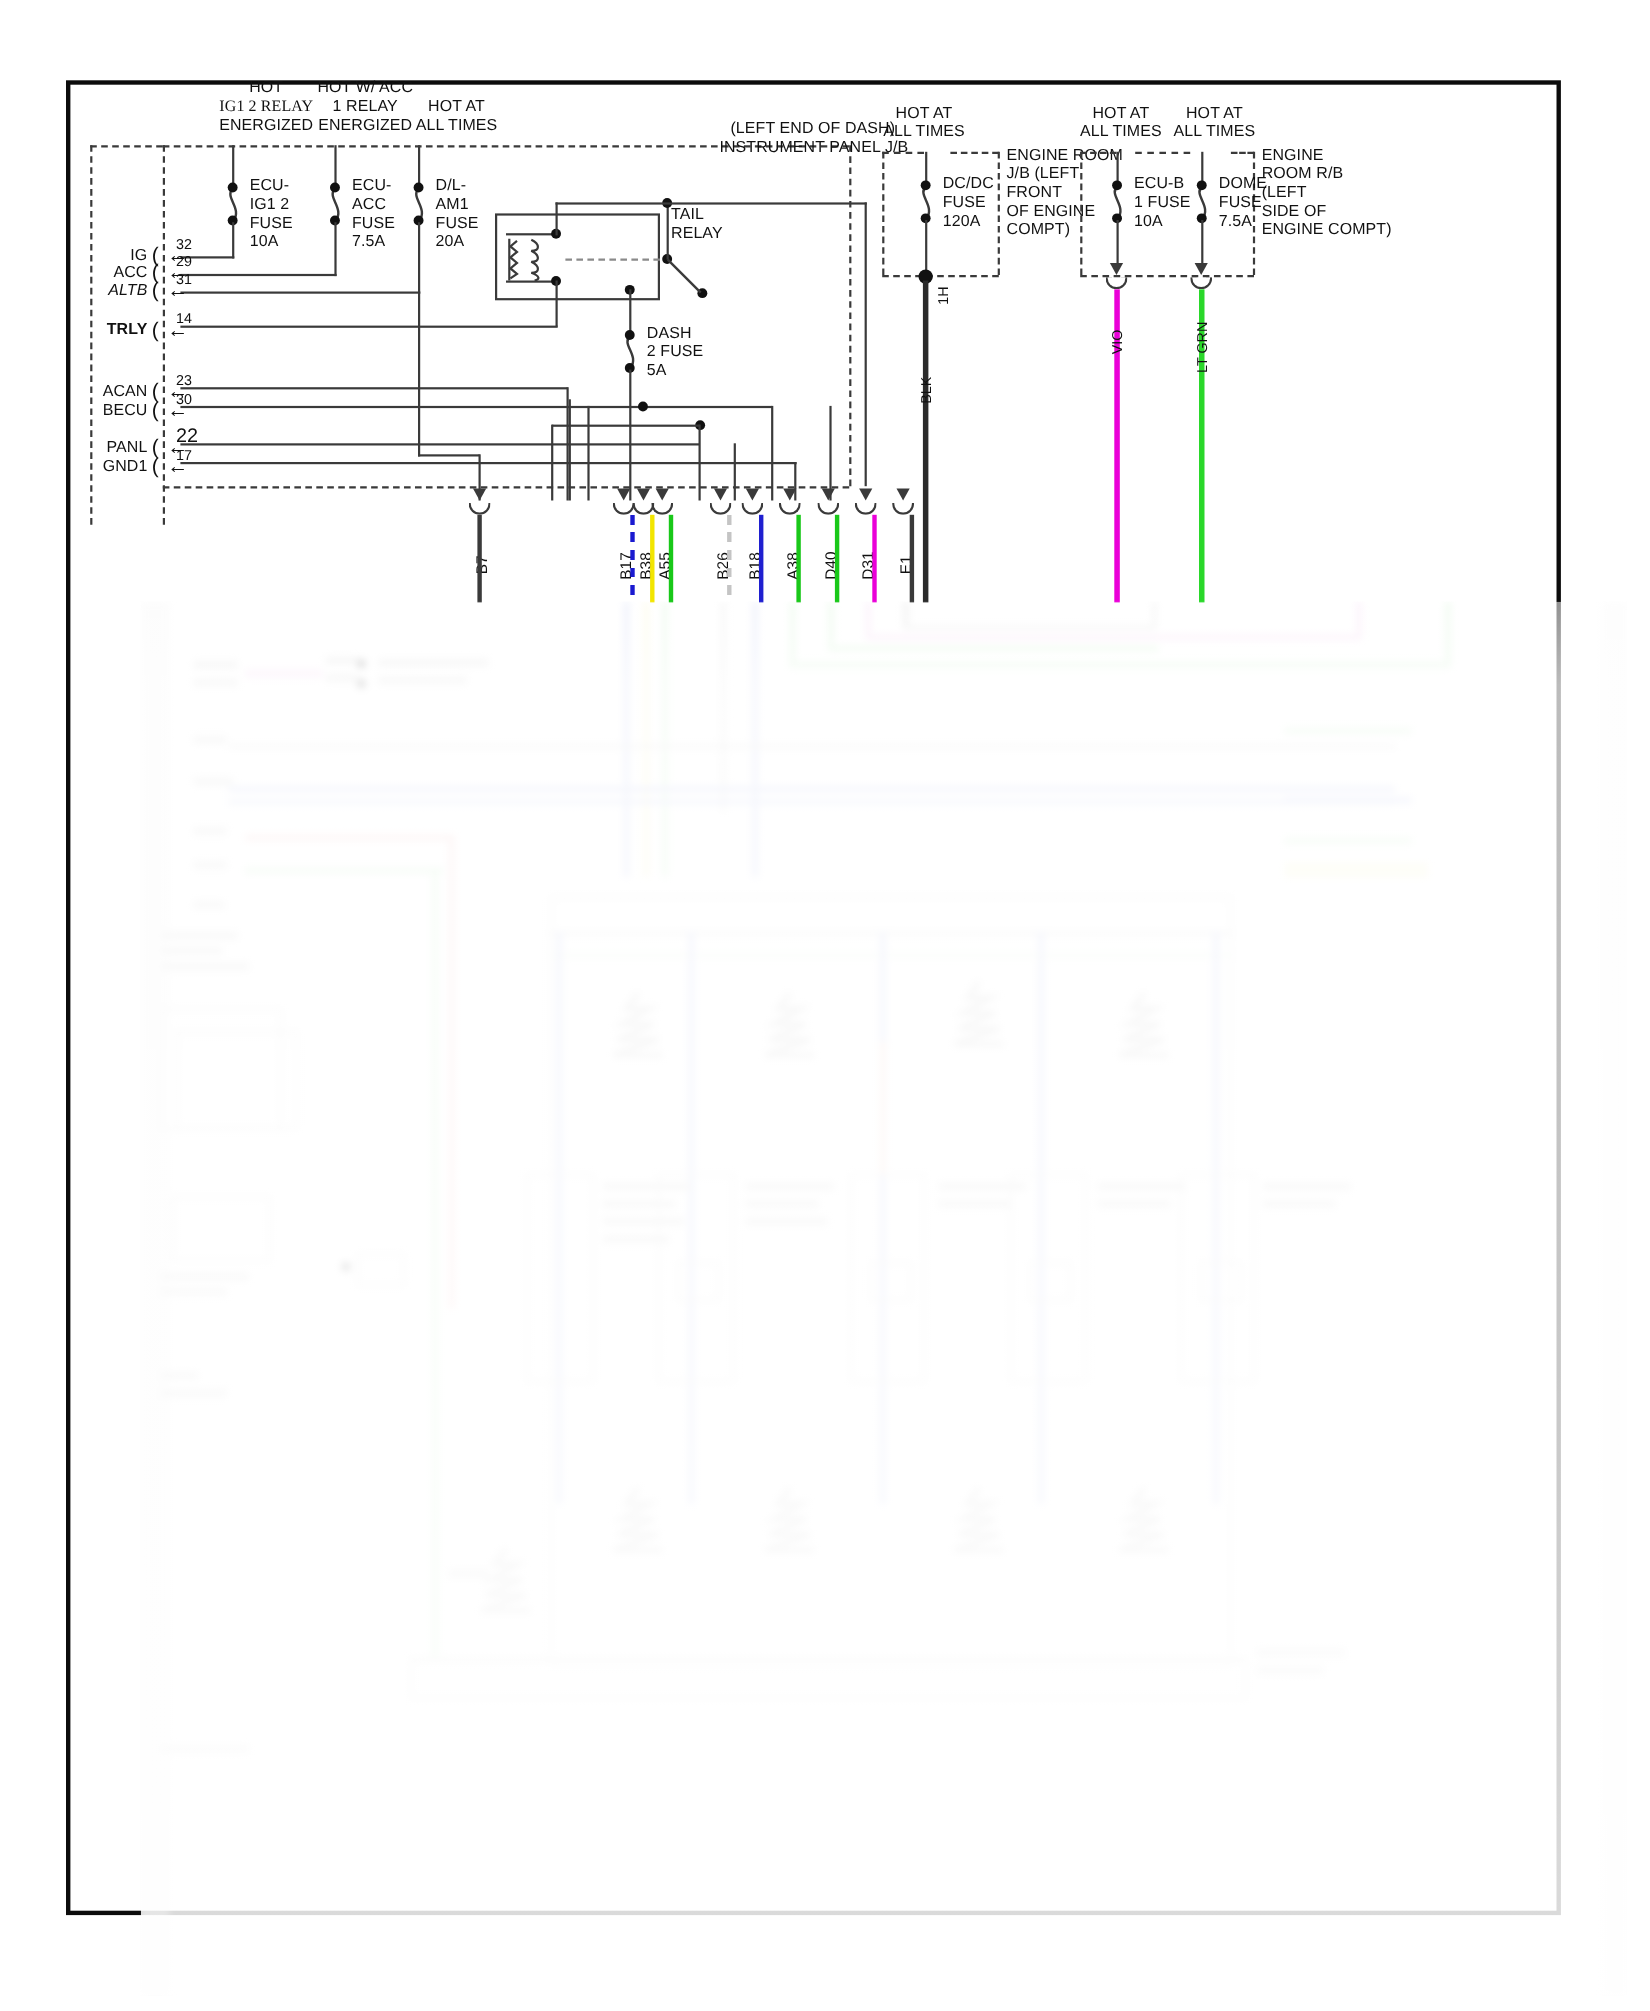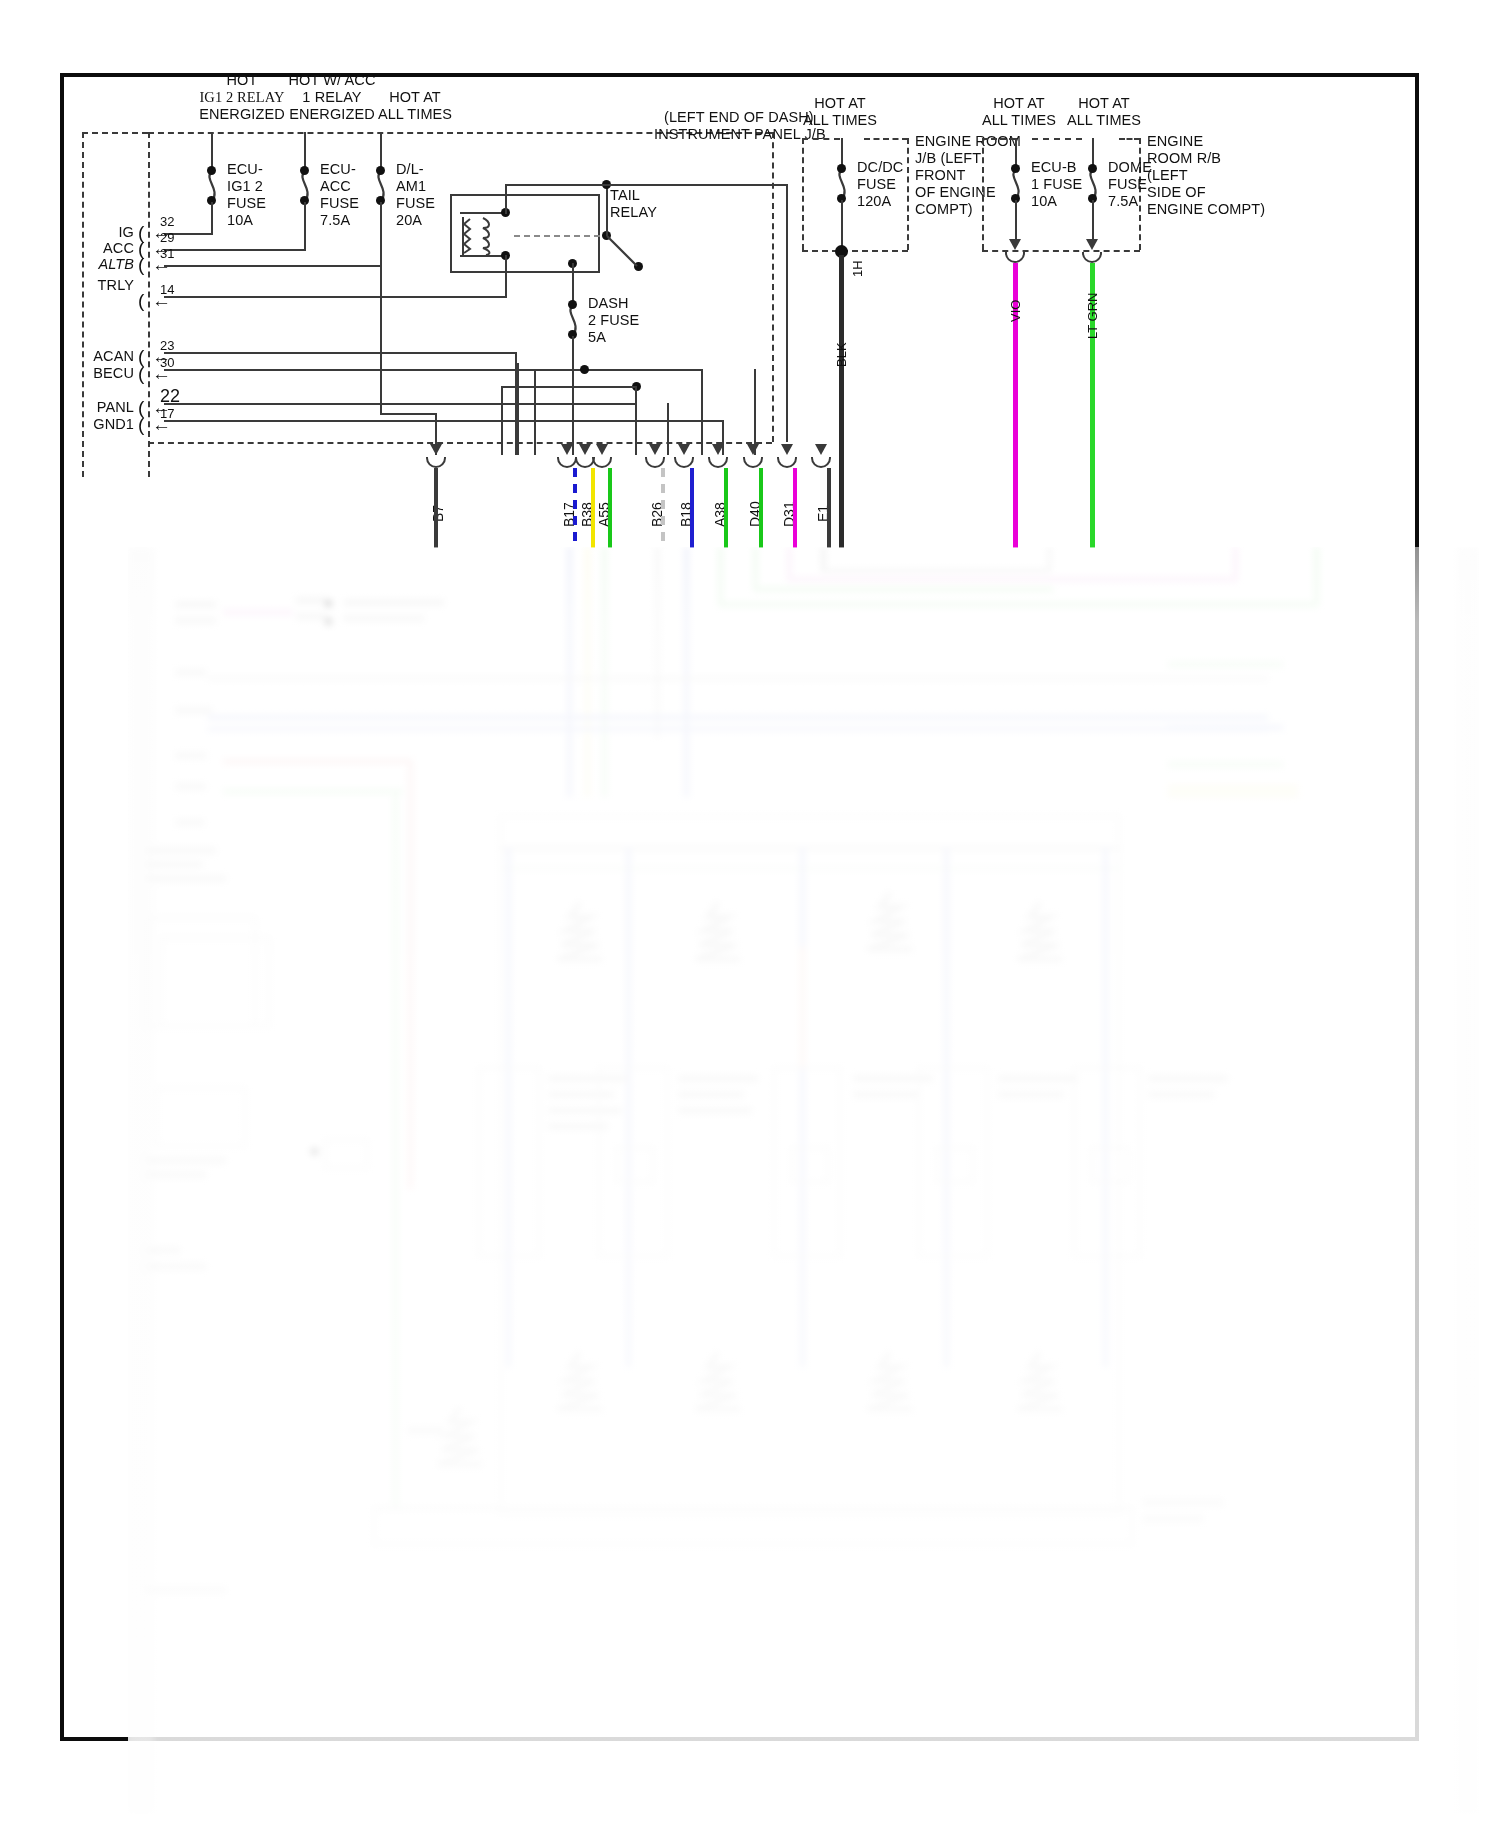--- a/index.html
+++ b/index.html
@@ -135,21 +135,21 @@
       <div class="lbl r" style="left:10px;top:163px;width:60px;">ACC</div>
       <div class="term" style="left:74px;top:161px;">(</div>
       <div class="term" style="left:88px;top:161px;">←</div>
       <div class="lbl" style="left:96px;top:152px;font-size:13px;">29</div>
 
       <div class="lbl r" style="left:5px;top:179px;width:65px;font-style:italic;">ALTB</div>
       <div class="term" style="left:74px;top:177px;">(</div>
       <div class="term" style="left:88px;top:177px;">←</div>
       <div class="lbl" style="left:96px;top:168px;font-size:13px;">31</div>
 
-      <div class="lbl r" style="left:5px;top:200px;width:65px;">TRLY</div>
+      <div class="lbl r" style="left:5px;top:215px;width:65px;font-weight:bold;">TRLY</div>
       <div class="term" style="left:74px;top:213px;">(</div>
       <div class="term" style="left:88px;top:213px;">←</div>
       <div class="lbl" style="left:96px;top:204px;font-size:13px;">14</div>
 
       <div class="lbl r" style="left:5px;top:271px;width:65px;">ACAN</div>
       <div class="term" style="left:74px;top:269px;">(</div>
       <div class="term" style="left:88px;top:269px;">←</div>
       <div class="lbl" style="left:96px;top:260px;font-size:13px;">23</div>
 
       <div class="lbl r" style="left:5px;top:288px;width:65px;">BECU</div>

